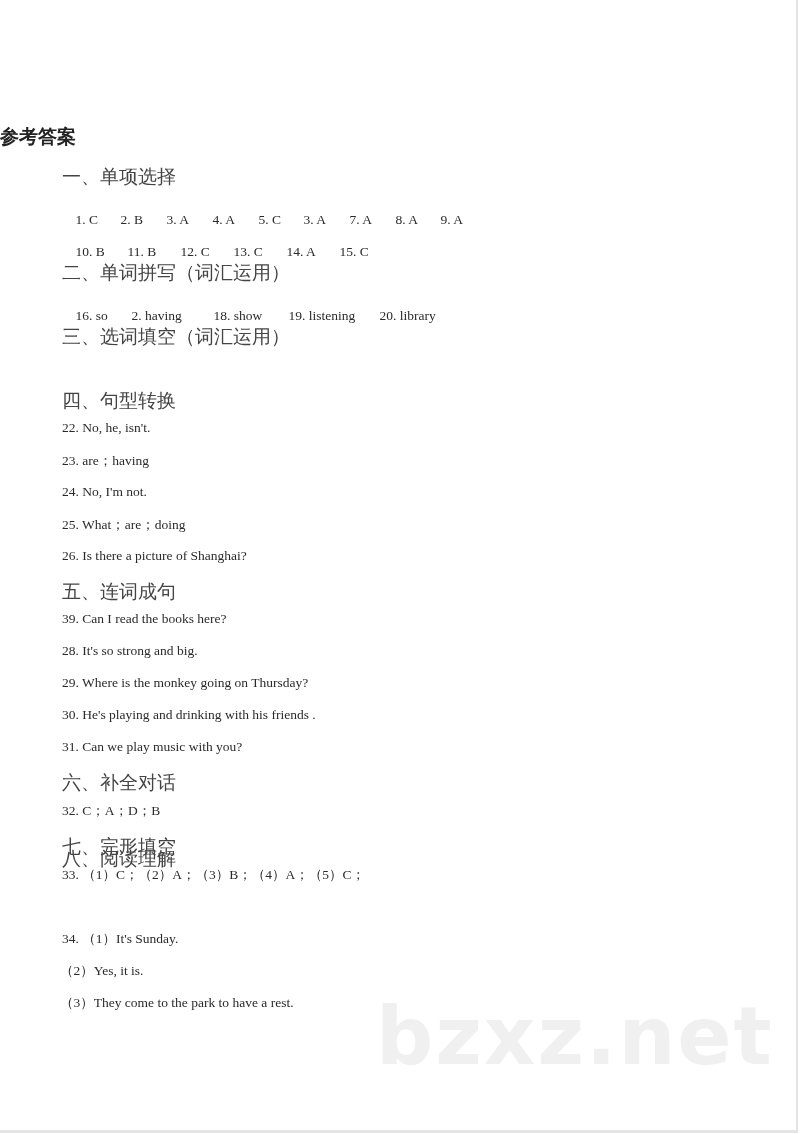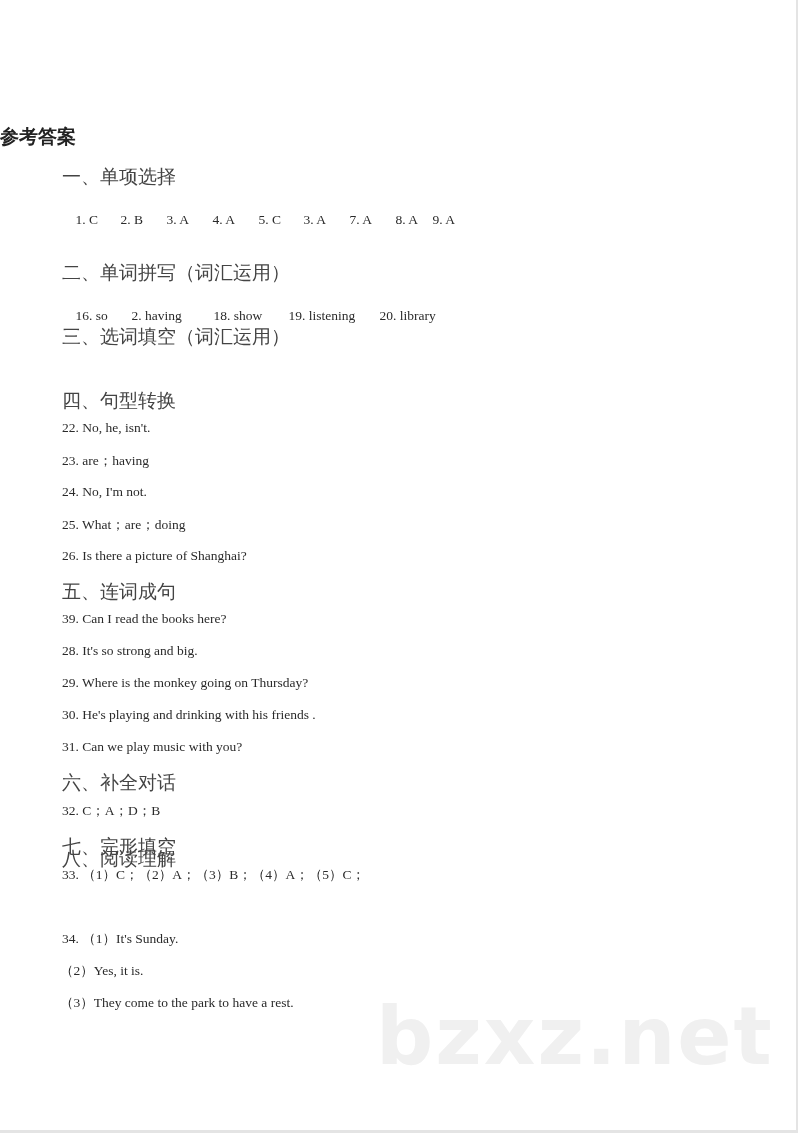--- a/index.html
+++ b/index.html
@@ -16,21 +16,24 @@
                font-size:80px; color:#f0f0f0; letter-spacing:2px; }
 </style>
 </head>
 <body>
 
 <div class="page">
   <div class="title">参考答案</div>
 
   <div class="line sec" style="top:164px">一、单项选择</div>
   <div class="line row" style="top:196px">
-    <span style="width:45px">1. C</span><span style="width:46px">2. B</span><span style="width:46px">3. A</span><span style="width:46px">4. A</span><span style="width:45px">5. C</span><span style="width:46px">3. A</span><span style="width:46px">7. A</span><span style="width:37px">8. A</span><span>9. A</span>
+    <span style="width:45px">1. C</span><span style="width:46px">2. B</span><span style="width:46px">3. A</span><span style="width:46px">4. A</span><span style="width:45px">5. C</span><span style="width:46px">3. A</span><span style="width:46px">7. A</span><span style="width:45px">8. A</span><span>9. A</span>
+  </div>
+  <div class="line row" style="top:228px">
+    <span style="width:52px">10. B</span><span style="width:53px">11. B</span><span style="width:53px">12. C</span><span style="width:53px">13. C</span><span style="width:53px">14. A</span><span>15. C</span>
   </div>
 
   <div class="line sec" style="top:260px">二、单词拼写（词汇运用）</div>
   <div class="line row" style="top:292px">
     <span style="width:56px">16. so</span><span style="width:82px">2. having</span><span style="width:75px">18. show</span><span style="width:91px">19. listening</span><span>20. library</span>
   </div>
 
   <div class="line sec" style="top:324px">三、选词填空（词汇运用）</div>
 
   <div class="line sec" style="top:388px">四、句型转换</div>

